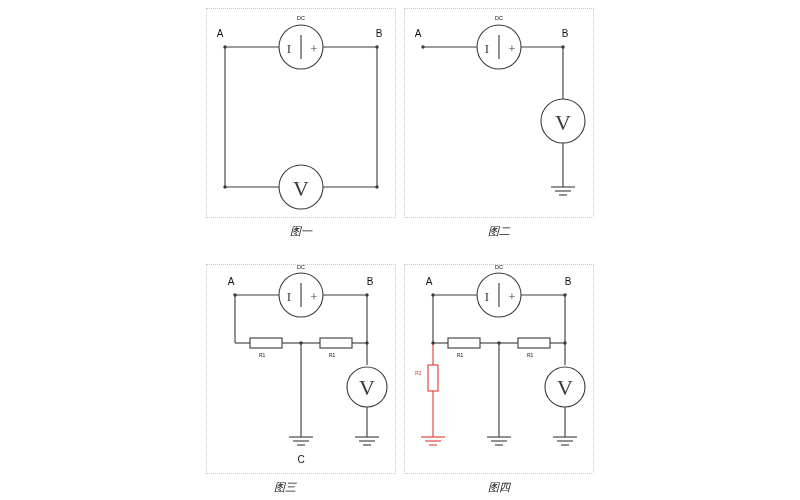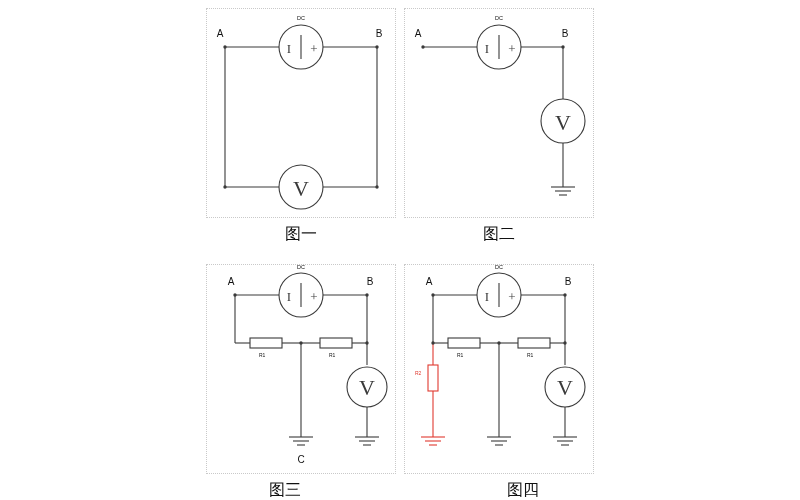--- a/index.html
+++ b/index.html
@@ -21,25 +21,26 @@
     height: 500px;
   }
   .panel {
     position: absolute;
     border: 1px dotted #c9c9c9;
     box-sizing: border-box;
     background: #fff;
   }
   .caption {
     position: absolute;
-    font-size: 16px;
+    font-size: 11px;
     color: #111;
     text-align: center;
     width: 80px;
     font-family: "Liberation Sans", sans-serif;
+    font-style: italic;
   }
   svg { display: block; }
   .lbl-big {
     font-size: 10px;
     fill: #111;
     font-family: "Liberation Sans", sans-serif;
   }
   .lbl-tiny {
     font-size: 5.5px;
     fill: #111;
@@ -268,15 +269,15 @@
       <text class="lbl-big" x="24" y="20" text-anchor="middle">A</text>
       <text class="lbl-big" x="163" y="20" text-anchor="middle">B</text>
 
       <circle class="dot" cx="28" cy="30" r="1.7"></circle>
       <circle class="dot" cx="160" cy="30" r="1.7"></circle>
       <circle class="dot" cx="94" cy="78" r="1.7"></circle>
       <circle class="dot" cx="160" cy="78" r="1.7"></circle>
       <circle class="dot" cx="28" cy="78" r="1.7"></circle>
     </svg>
   </div>
-  <div class="caption" style="left:459px; top:480px;text-align:right;">图四</div>
+  <div class="caption" style="left:459px; top:480px;">图四</div>
 
 </div>
 
 </body></html>

